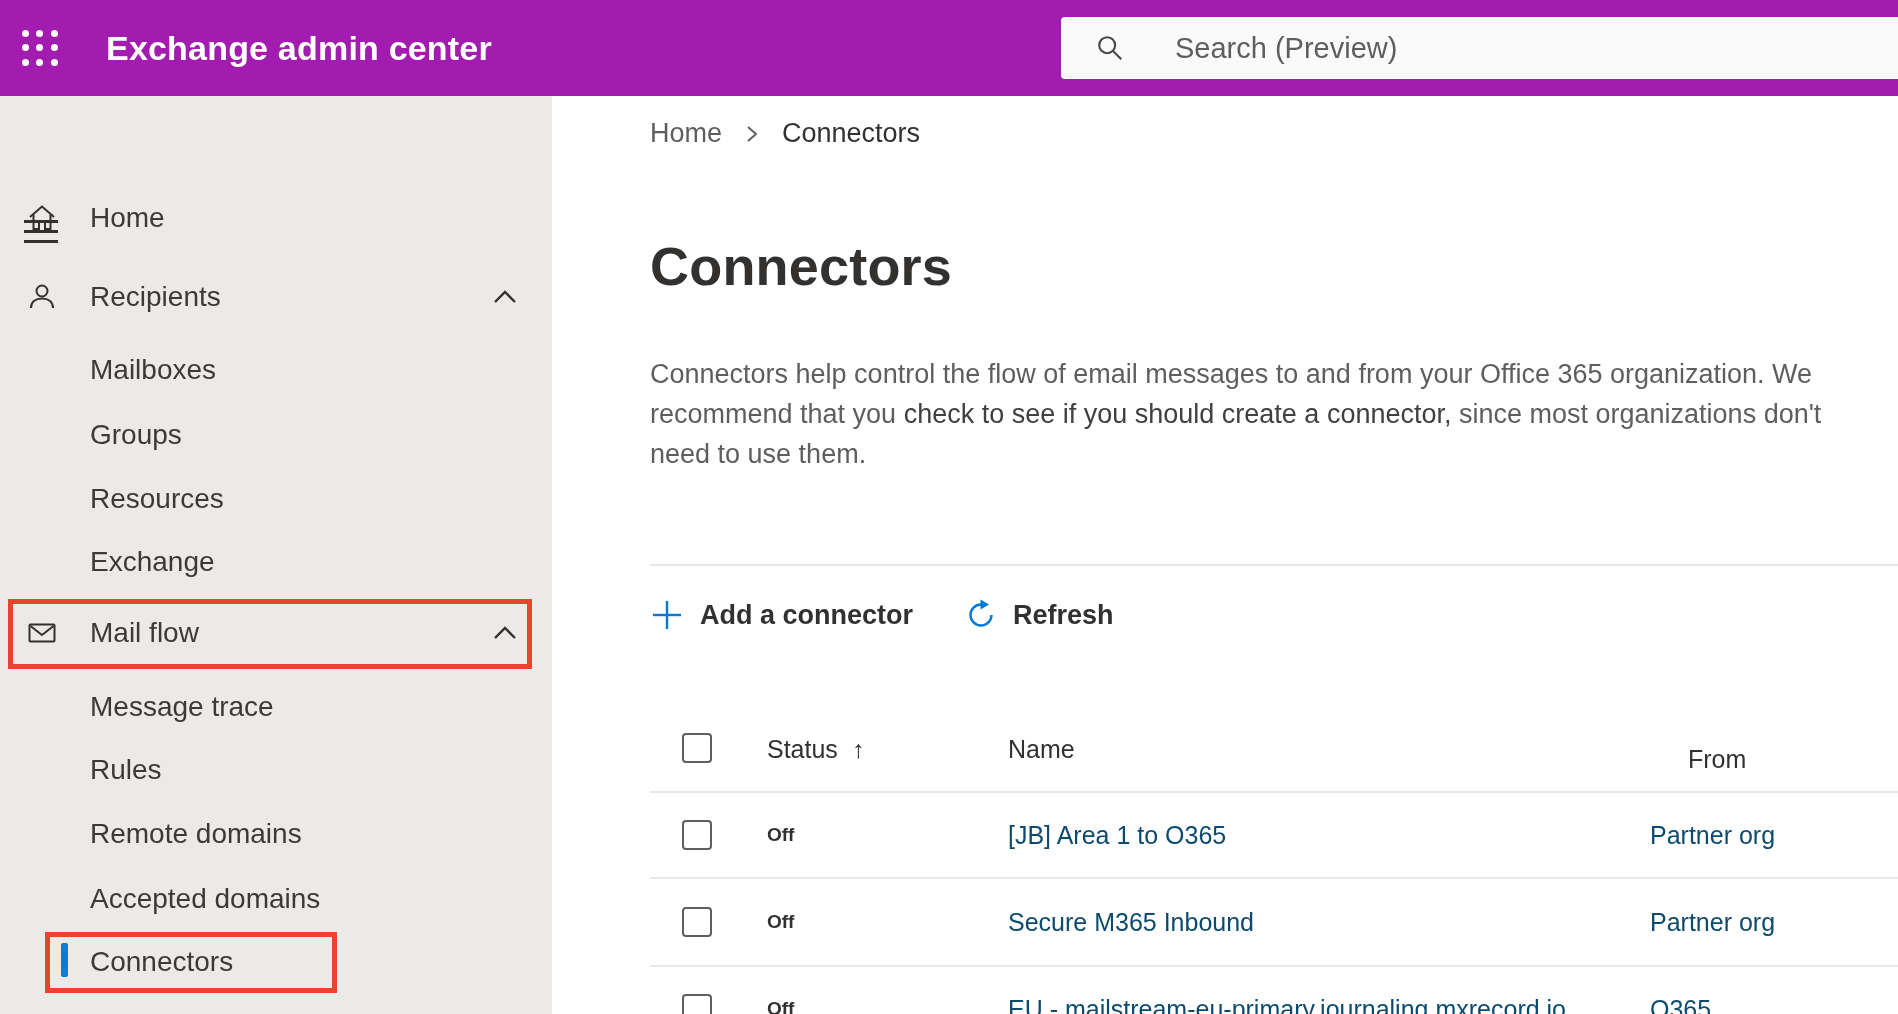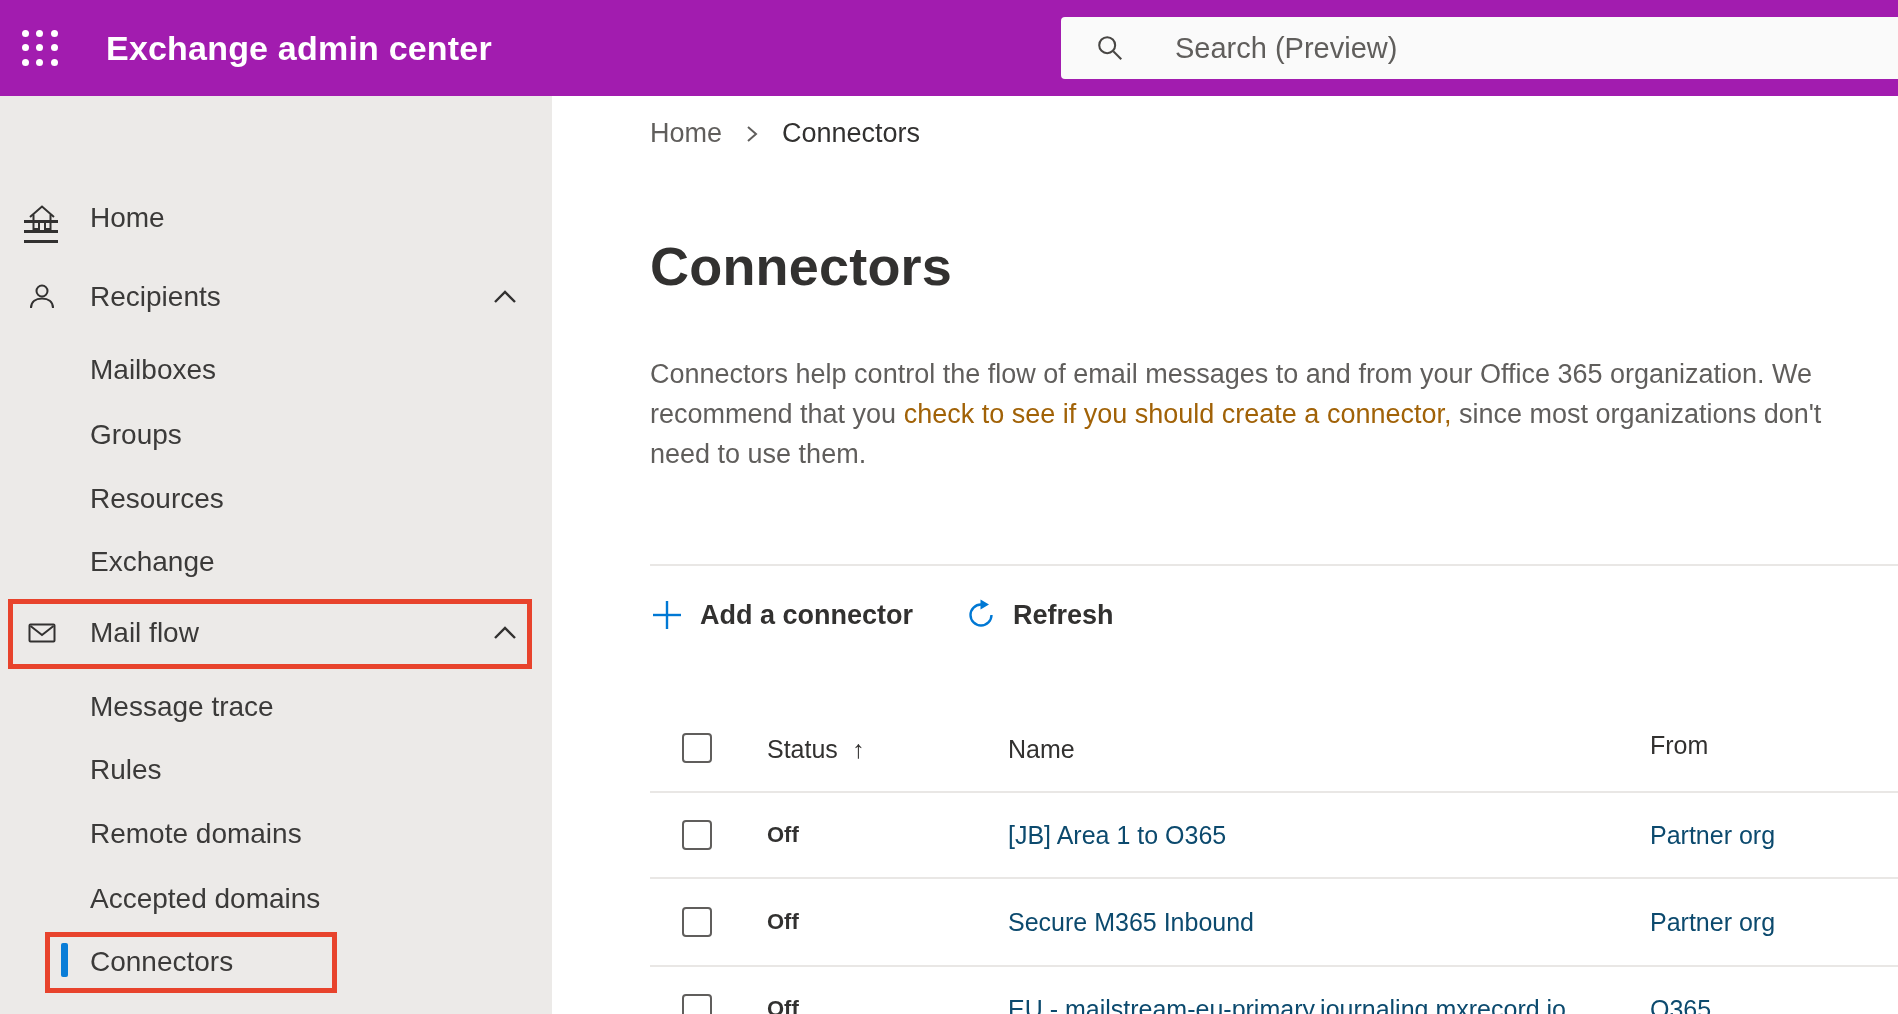--- a/index.html
+++ b/index.html
@@ -39,38 +39,38 @@
   #main { position:absolute; left:552px; top:96px; width:1346px; height:918px; background:#ffffff; }
   #breadcrumb { position:absolute; left:98px; top:22px; display:flex; align-items:center;
                 font-size:27px; }
   #breadcrumb .bc-home { color:#605e5c; cursor:pointer; }
   #breadcrumb .bc-sep { margin:0 22px; display:flex; align-items:center; }
   #breadcrumb .bc-current { color:#323130; }
   #page-title { position:absolute; left:98px; top:139px; font-size:54px; font-weight:700;
                 color:#323130; letter-spacing:.2px; }
   #page-desc { position:absolute; left:98px; top:258px; width:1238px; font-size:27px;
                line-height:40px; color:#605e5c; }
-  #page-desc a { color:#a16207; text-decoration:none; cursor:pointer;text-align:center; }
+  #page-desc a { color:#404040; text-decoration:none; cursor:pointer;text-align:center; }
 
   .h-divider { position:absolute; left:98px; width:1248px; height:2px; background:#e9e7e5; }
 
   #toolbar { position:absolute; left:98px; top:492px; height:54px; display:flex; align-items:center; }
   .tb-btn { display:flex; align-items:center; cursor:pointer; }
   .tb-btn .tb-label { font-size:27px; font-weight:600; color:#323130; margin-left:16px; white-space:nowrap; }
   #refresh-btn { margin-left:52px; }
 
   
   .checkbox { position:absolute; left:130px; width:30px; height:30px; border:2px solid #605e5c;
               border-radius:4px; background:#fff; cursor:pointer; }
   .col-status { position:absolute; left:215px; }
   .col-name   { position:absolute; left:456px; }
   .col-from   { position:absolute; left:1098px; }
   .th { font-size:25px; color:#323130; cursor:pointer; white-space:nowrap; }
   .td { font-size:25px; color:#0c4a6e; white-space:nowrap; }
-  .td-status { font-size:22px; font-weight:600; color:#323130; }
+  .td-status { font-size:19px; font-weight:600; color:#323130; }
   .sort-arrow { font-size:25px; color:#323130; margin-left:14px; font-weight:400; }
   .trow { position:absolute; left:0; width:1346px; height:86px; cursor:pointer; }
   .trow .cell { position:absolute; top:50%; transform:translateY(-50%); }
   .trow .checkbox { top:50%; transform:translateY(-50%); }
 </style>
 </head>
 <body>
 
 <div id="topbar">
   <div id="waffle">
@@ -199,21 +199,21 @@
       <span class="tb-label">Refresh</span>
     </div>
   </div>
 
   <div style="position:absolute; left:0; top:610px; width:1346px; height:86px;">
     <div class="checkbox" style="top:27px;"></div>
     <div class="col-status th" style="top:29px;">
       <span>Status</span><span class="sort-arrow">↑</span>
     </div>
     <div class="col-name th" style="position:absolute; top:29px;">Name</div>
-    <div class="col-from th" style="position:absolute; top:25px;">From</div>
+    <div class="col-from th" style="position:absolute; top:39px;margin-left:38px;">From</div>
   </div>
   <div class="h-divider" style="top:695px; width:1346px;"></div>
 
   <div class="trow" style="top:696px;">
     <div class="checkbox"></div>
     <span class="cell col-status td td-status">Off</span>
     <span class="cell col-name td">[JB] Area 1 to O365</span>
     <span class="cell col-from td">Partner org</span>
   </div>
   <div class="h-divider" style="top:781px; width:1346px;"></div>

